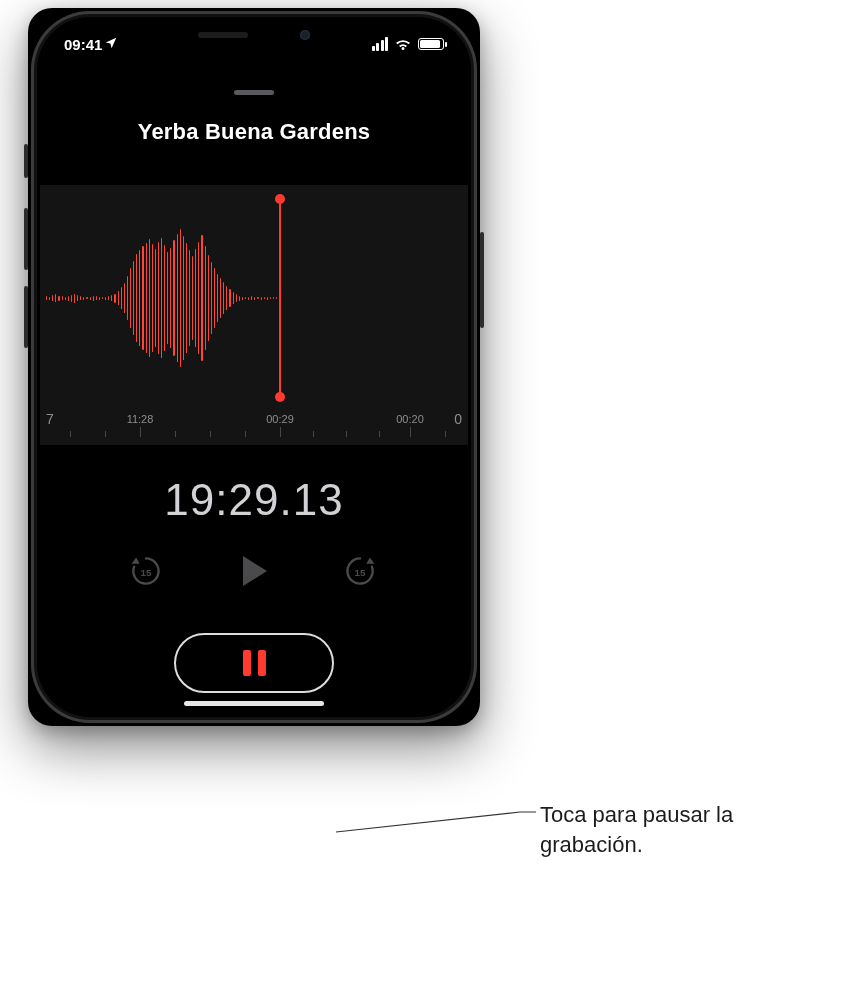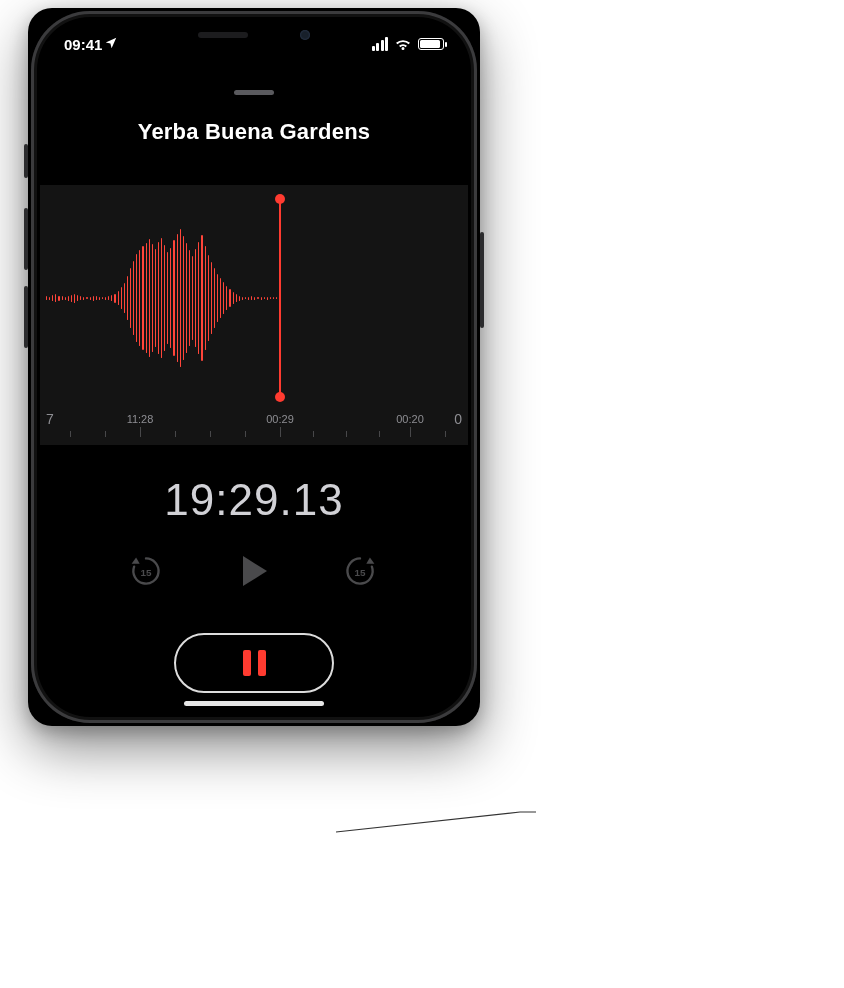--- a/index.html
+++ b/index.html
@@ -319,14 +319,15 @@
 
         <div class="home-ind"></div>
       </div>
 
     </div>
   </div>
 
   <svg class="callout-line" style="position:absolute; left:0; top:0;" width="844" height="988">
     <path d="M 336 832 L 520 812 L 536 812"></path>
   </svg>
+  <div class="callout-text">Toca para pausar la grabación.</div>
 
 </div>
 
 </body></html>

